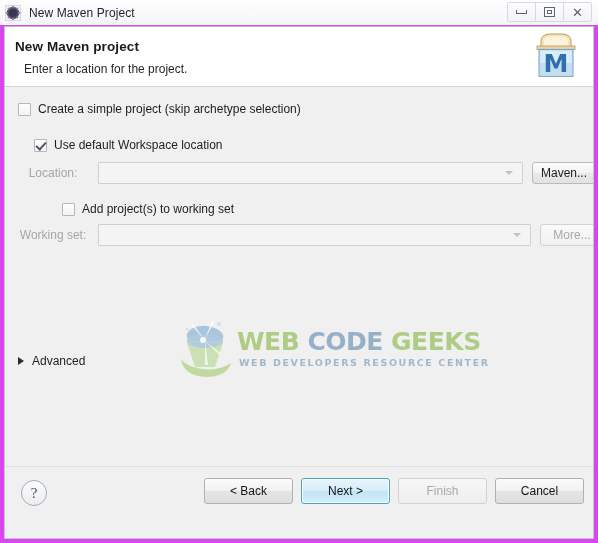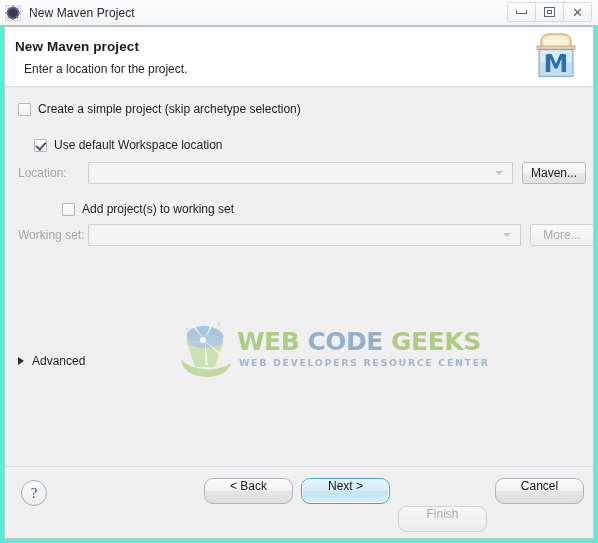--- a/index.html
+++ b/index.html
@@ -10,21 +10,21 @@
   body {
     font-family: "Liberation Sans", sans-serif;
     -webkit-font-smoothing: antialiased;
   }
 
   #app {
     position: relative;
     width: 598px;
     height: 543px;
     overflow: hidden;
-    background: #5eead4;
+    background: #d946ef;
     box-sizing: border-box;
   }
 
   
   .titlebar {
     position: absolute;
     left: 0; top: 0;
     width: 598px;
     height: 25px;
     background: linear-gradient(to bottom, #fdfdfe 0%, #f8f9fa 60%, #f3f4f6 100%);
@@ -183,22 +183,22 @@
   
   .field-row {
     position: absolute;
     display: flex;
     align-items: center;
   }
   .field-label {
     font-size: 12px;
     color: #a6a6a6;
     width: 70px;
-    text-align: left;
-    margin-right: 0;
+    text-align: center;
+    margin-right: 10px;
     flex: 0 0 auto;
   }
   .combo {
     height: 22px;
     border: 1px solid #cdd0d4;
     background: #f4f4f4;
     box-sizing: border-box;
     position: relative;
     border-radius: 1px;
   }
@@ -314,41 +314,40 @@
   .footer-btns {
     position: absolute;
     right: 9px;
     top: 11px;
     display: flex;
     gap: 8px;
   }
   .btn {
     width: 89px;
     height: 26px;
-    border-radius: 9px;
+    border-radius: 3px;
     border: 1px solid #aeb2b8;
     background: linear-gradient(to bottom, #fbfbfb 0%, #f2f2f2 47%, #e5e5e5 52%, #dedede 100%);
     font-size: 12px;
     color: #141414;
     display: flex;
-    align-items: flex-start;
+    align-items: center;
     justify-content: center;
     box-sizing: border-box;
   }
   .btn.primary {
     border: 1px solid #3fa9c6;
     background: linear-gradient(to bottom, #e7f5fb 0%, #d6edf8 48%, #c3e4f4 52%, #d3eefa 100%);
     box-shadow: inset 0 0 0 1px #ffffff;
     color: #10131a;
   }
   .btn.disabled {
     color: #a8a8a8;
     border-color: #cfd2d6;
     background: linear-gradient(to bottom, #f7f7f7, #eeeeee);
-    margin-top: 28px;
   }
 </style>
 </head>
 <body>
 
 <div id="app">
 
   <div class="titlebar">
     <div class="title-icon">
       <svg width="16" height="16" viewBox="0 0 16 16">

